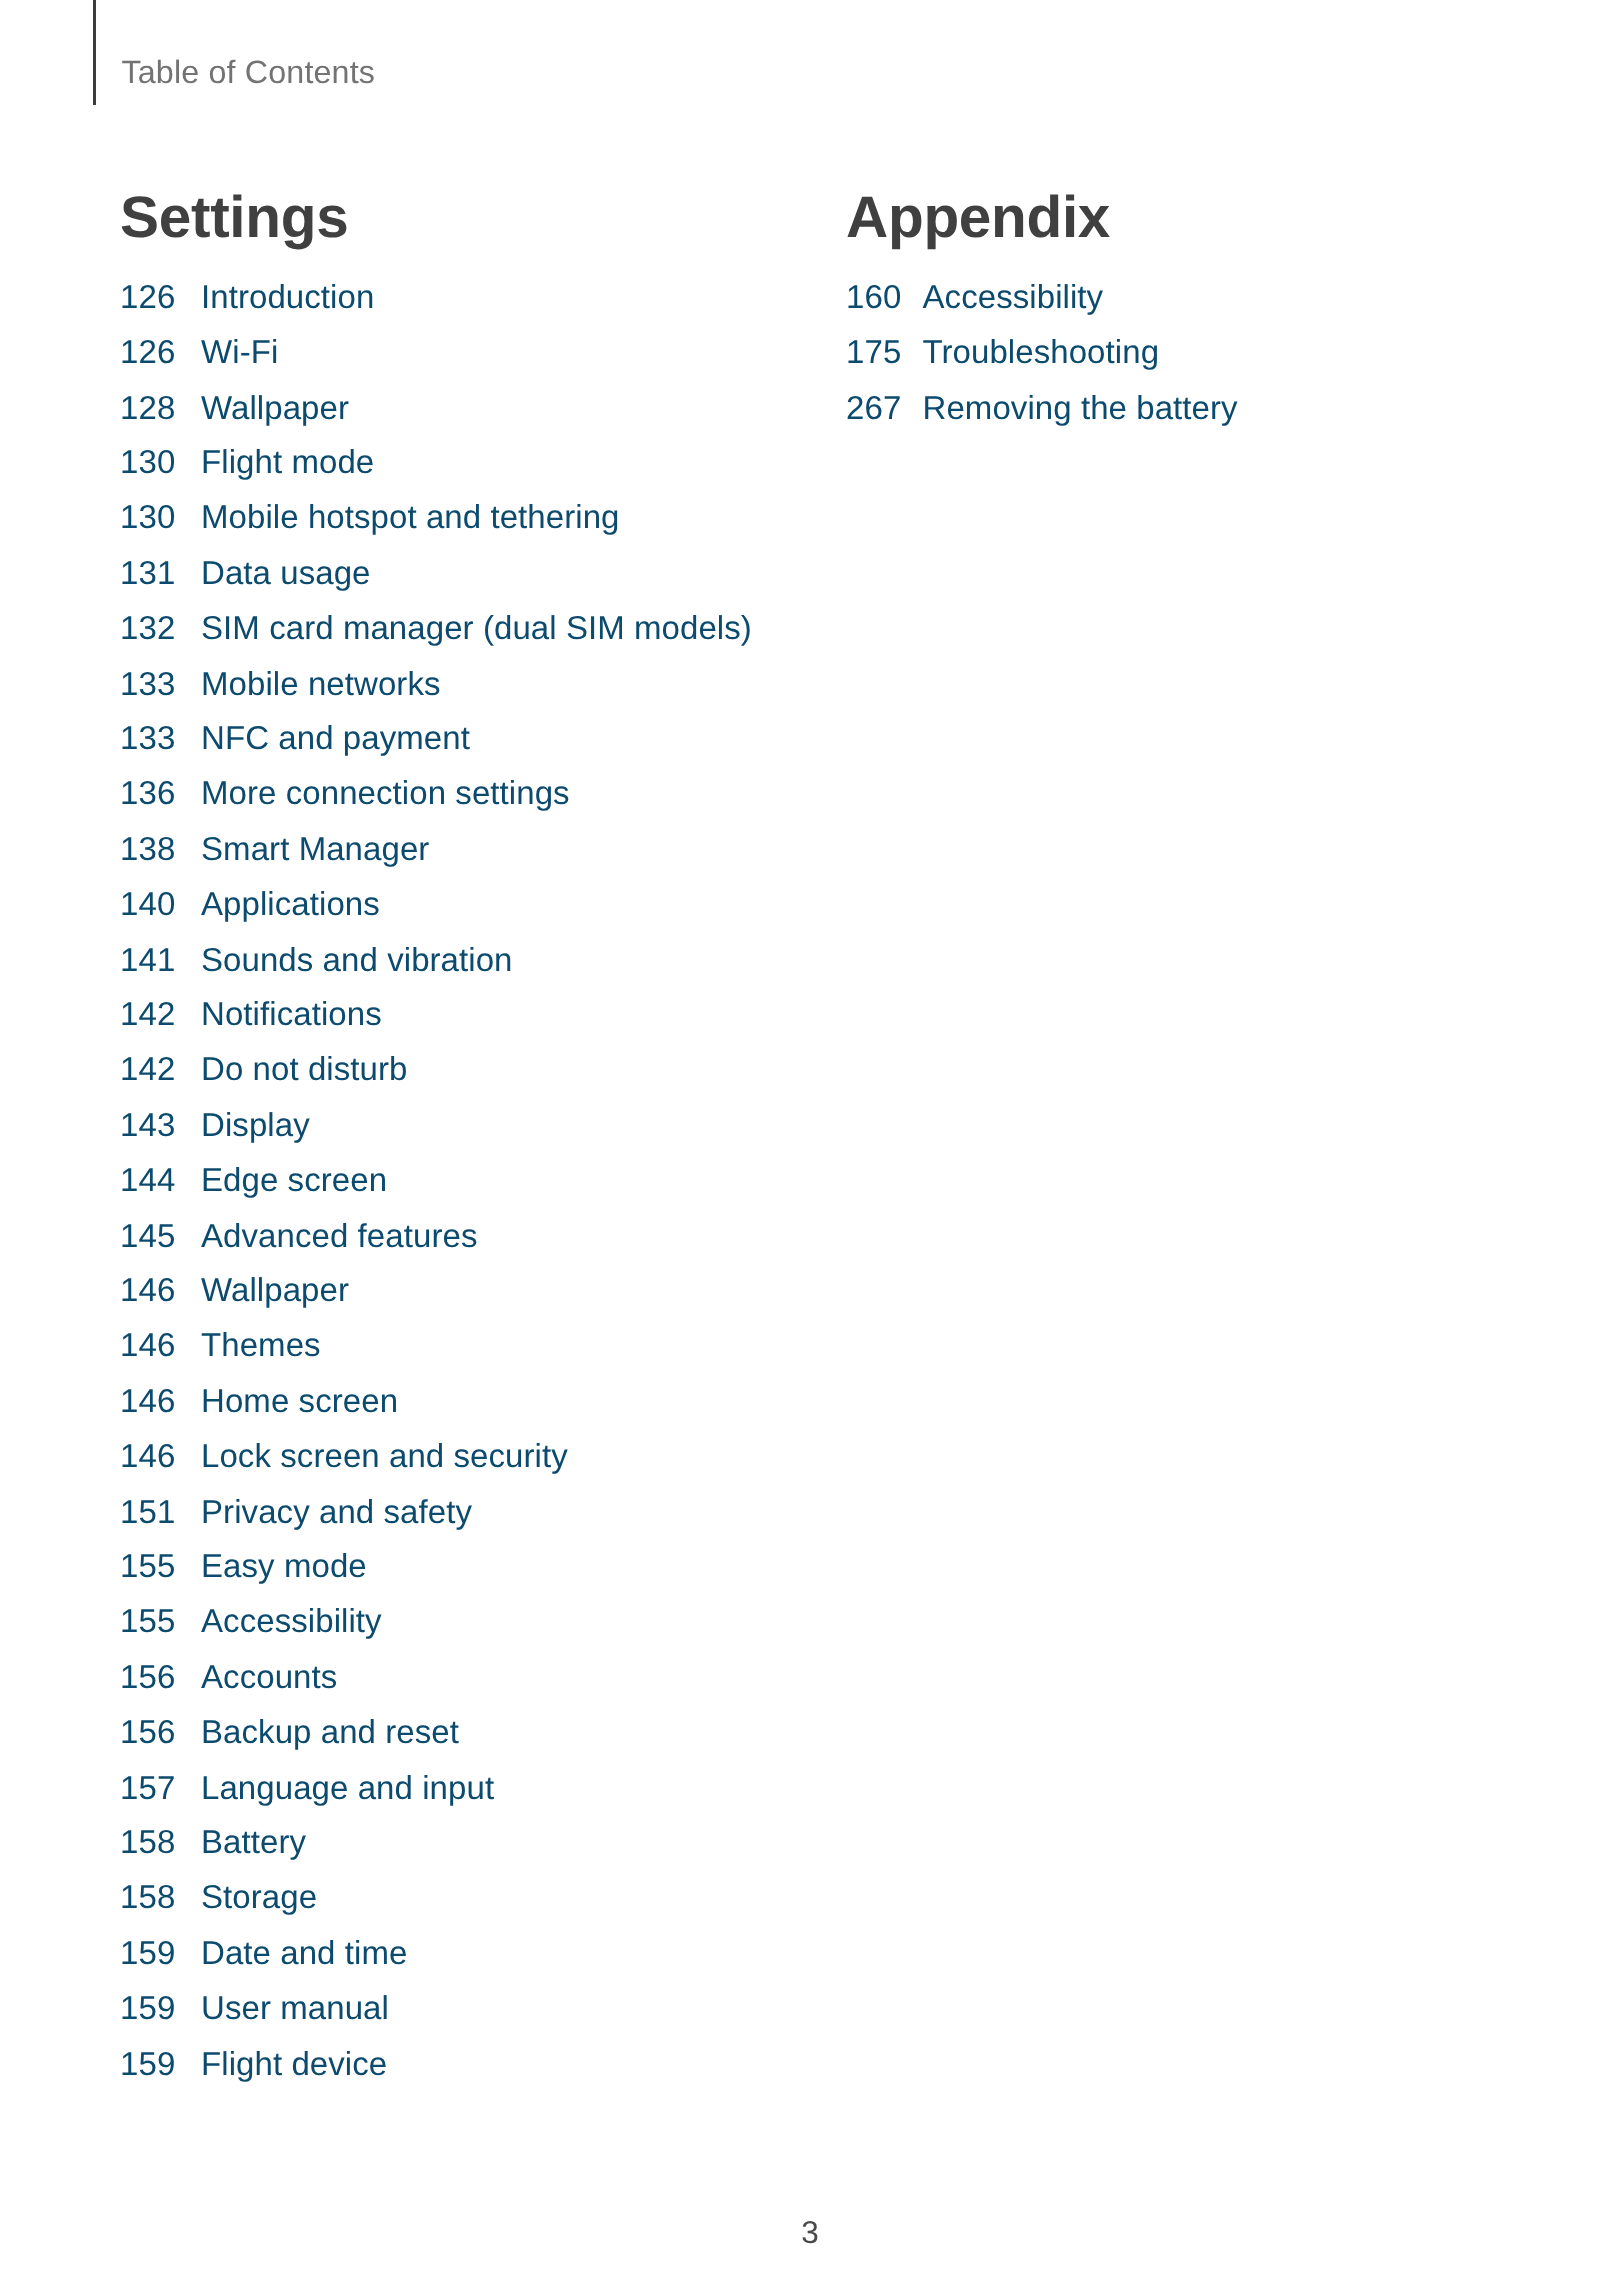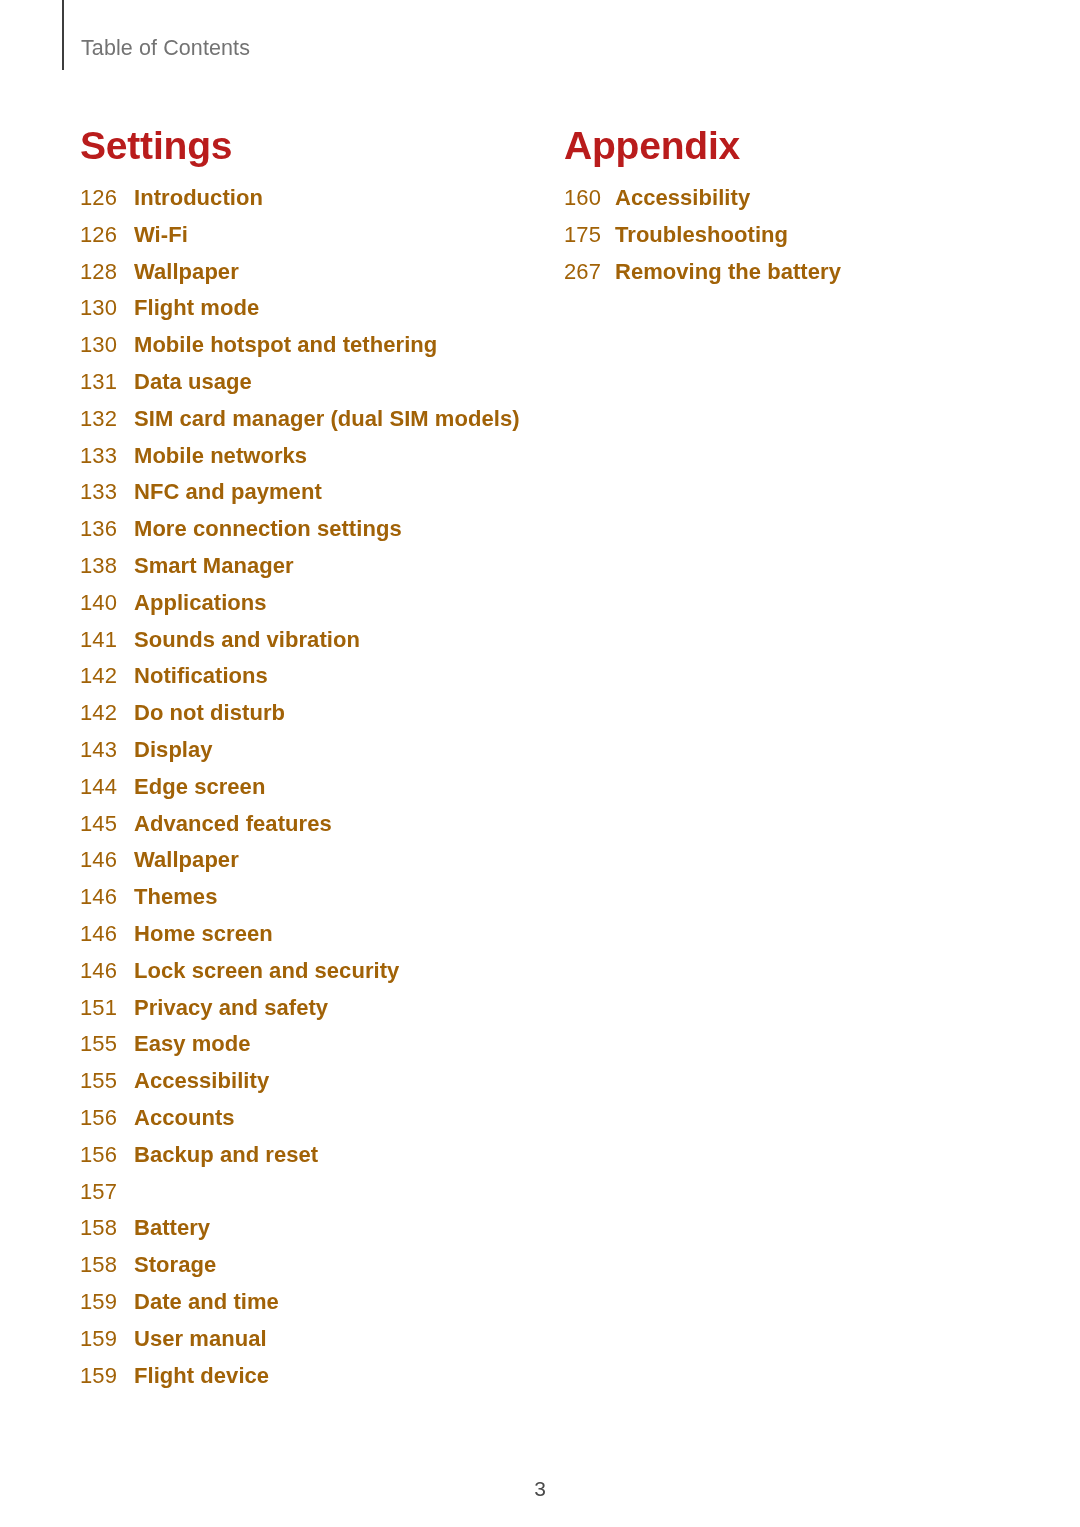--- a/index.html
+++ b/index.html
@@ -53,52 +53,51 @@
   .toc-column {
     position: absolute;
     top: 124px;
   }
   .toc-column.left  { left: 80px;  width: 470px; }
   .toc-column.right { left: 564px; width: 470px; }
 
   .column-heading {
     font-size: 39px;
     font-weight: bold;
-    color: #b91c1c;
+    color: #404040;
     line-height: 44px;
     letter-spacing: -0.2px;
     margin: 0 0 12px 0;
     white-space: nowrap;
   }
 
   .toc-list {
     list-style: none;
     margin: 0;
     padding: 0;
   }
   .toc-entry {
     display: flex;
     align-items: baseline;
     height: 36.8px;
     font-size: 22px;
-    color: #a16207;
+    color: #0c4a6e;
     line-height: 36.8px;
     white-space: nowrap;
   }
   .toc-page {
     flex: 0 0 auto;
     min-width: 40px;
     text-align: left;
     letter-spacing: 0.1px;
   }
   .toc-label {
     flex: 0 0 auto;
     margin-left: 14px;
     letter-spacing: 0.05px;
-    font-weight: bold;
   }
   
   .toc-column.right .toc-label { margin-left: 11px; }
 
   
   .page-footer {
     position: absolute;
     left: 0;
     top: 1478px;
     width: 1080px;
@@ -226,20 +225,21 @@
         <li class="toc-entry">
           <span class="toc-page">156</span>
           <span class="toc-label">Accounts</span>
         </li>
         <li class="toc-entry">
           <span class="toc-page">156</span>
           <span class="toc-label">Backup and reset</span>
         </li>
         <li class="toc-entry">
           <span class="toc-page">157</span>
+          <span class="toc-label">Language and input</span>
         </li>
         <li class="toc-entry">
           <span class="toc-page">158</span>
           <span class="toc-label">Battery</span>
         </li>
         <li class="toc-entry">
           <span class="toc-page">158</span>
           <span class="toc-label">Storage</span>
         </li>
         <li class="toc-entry">

